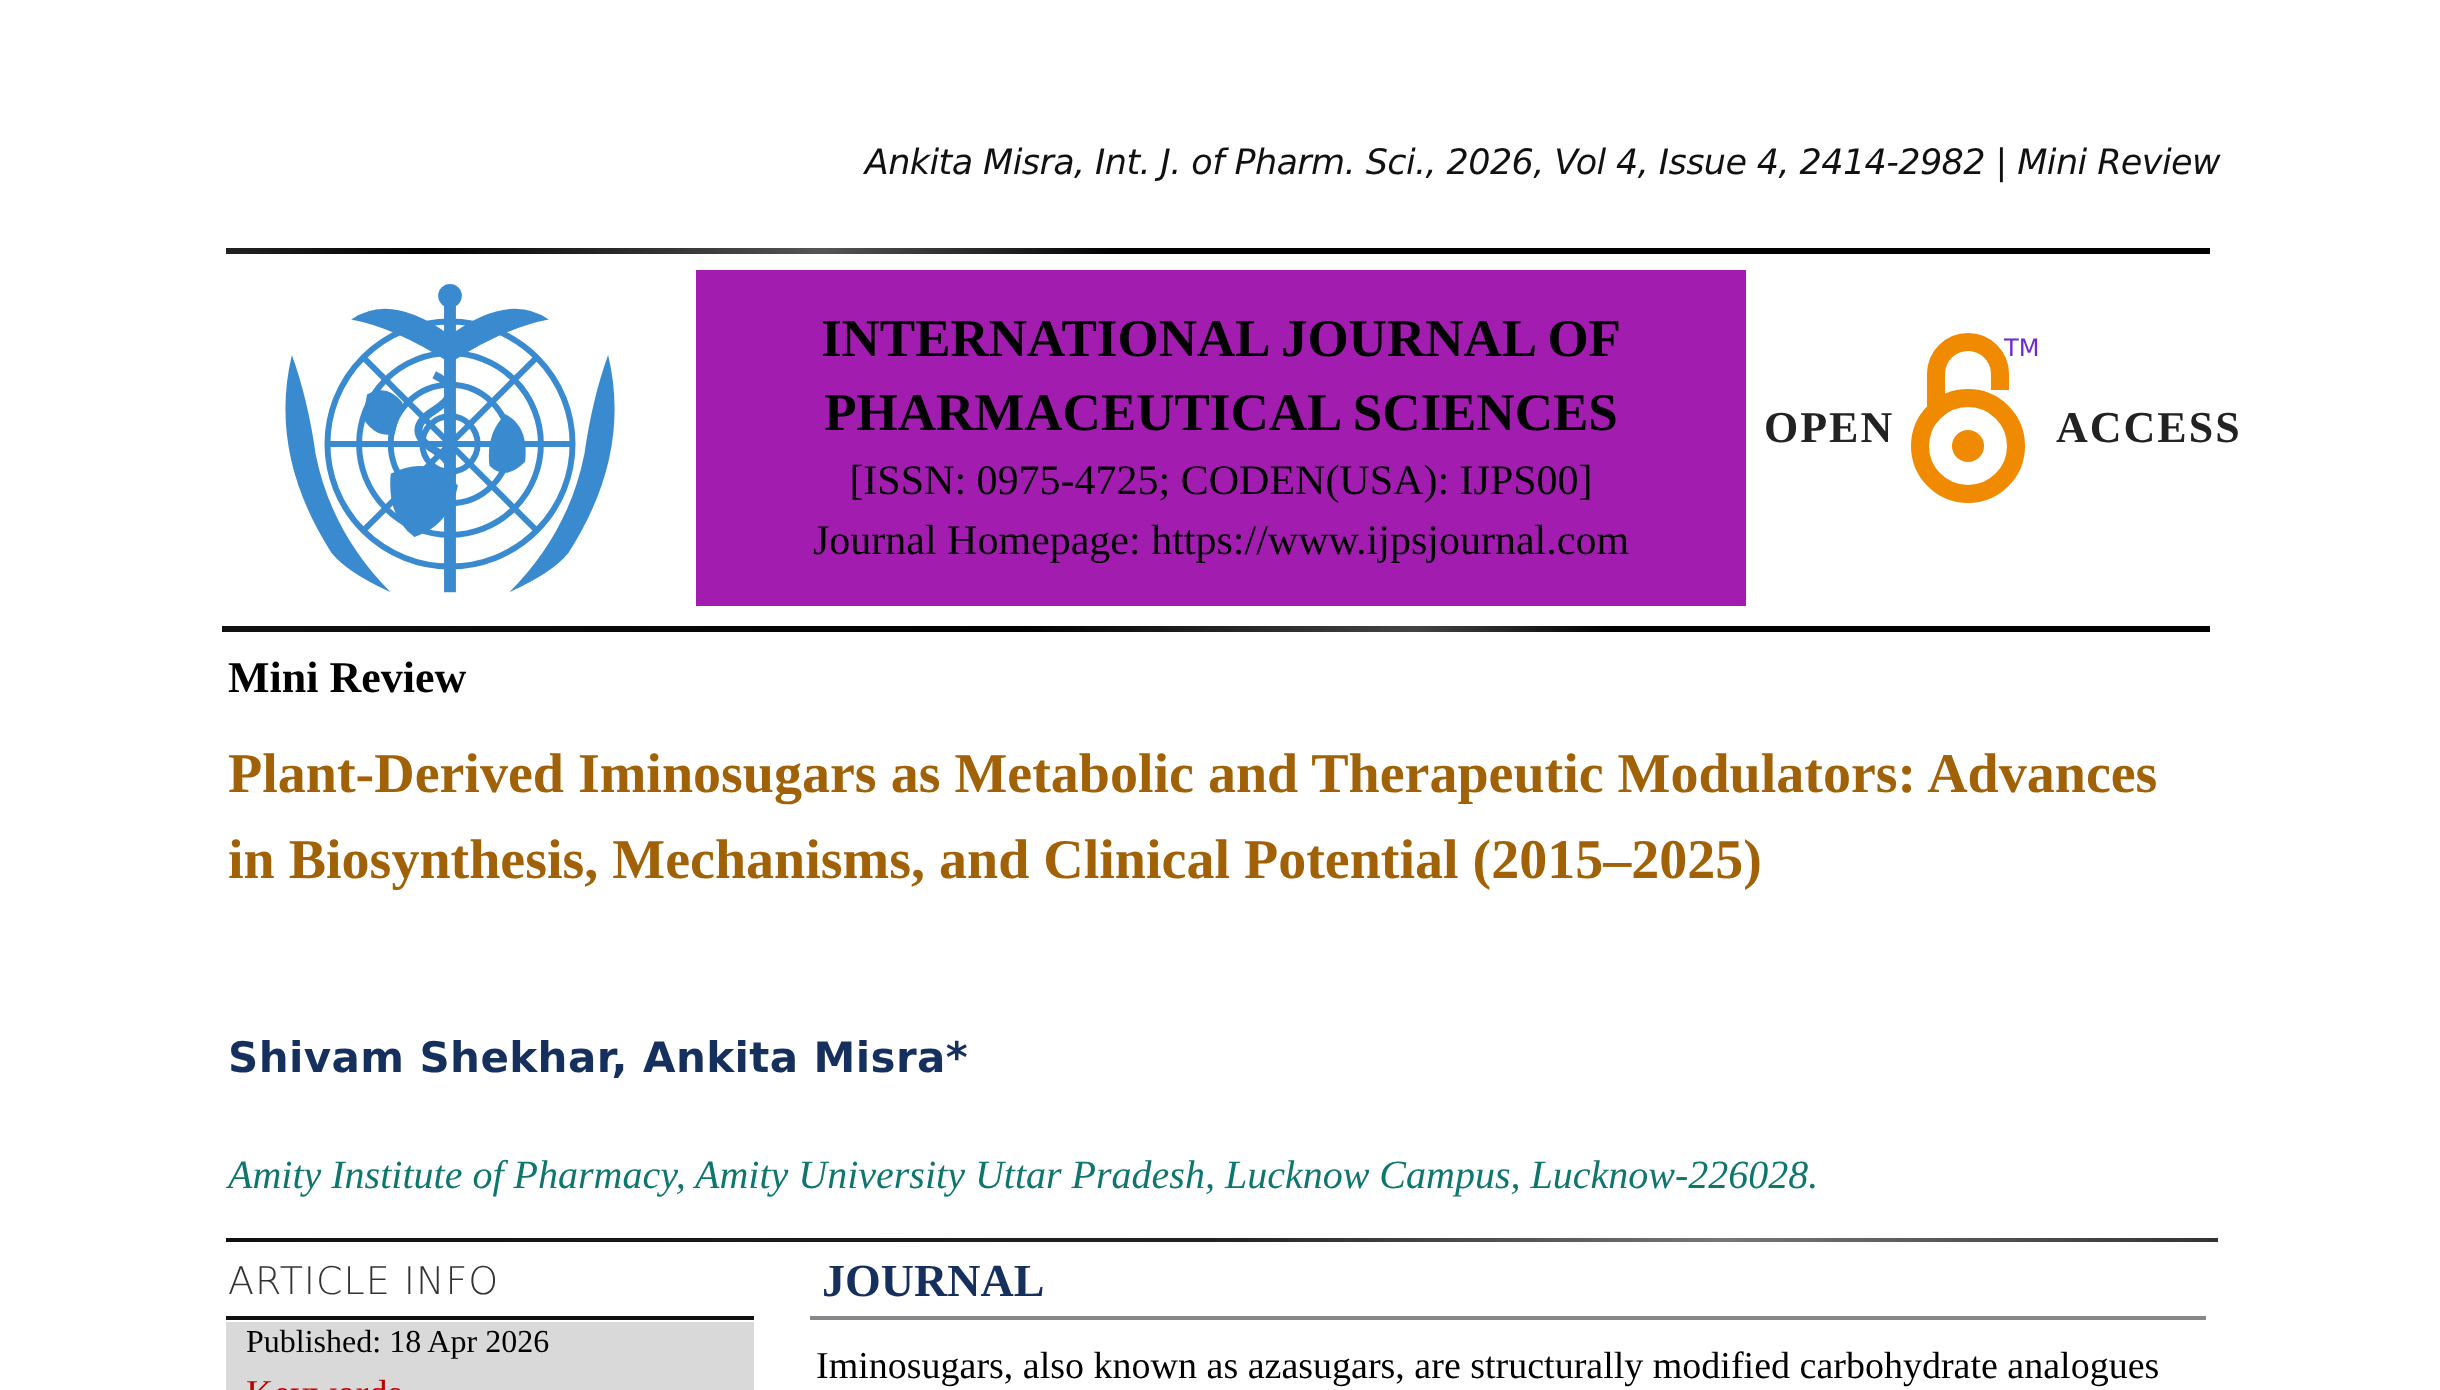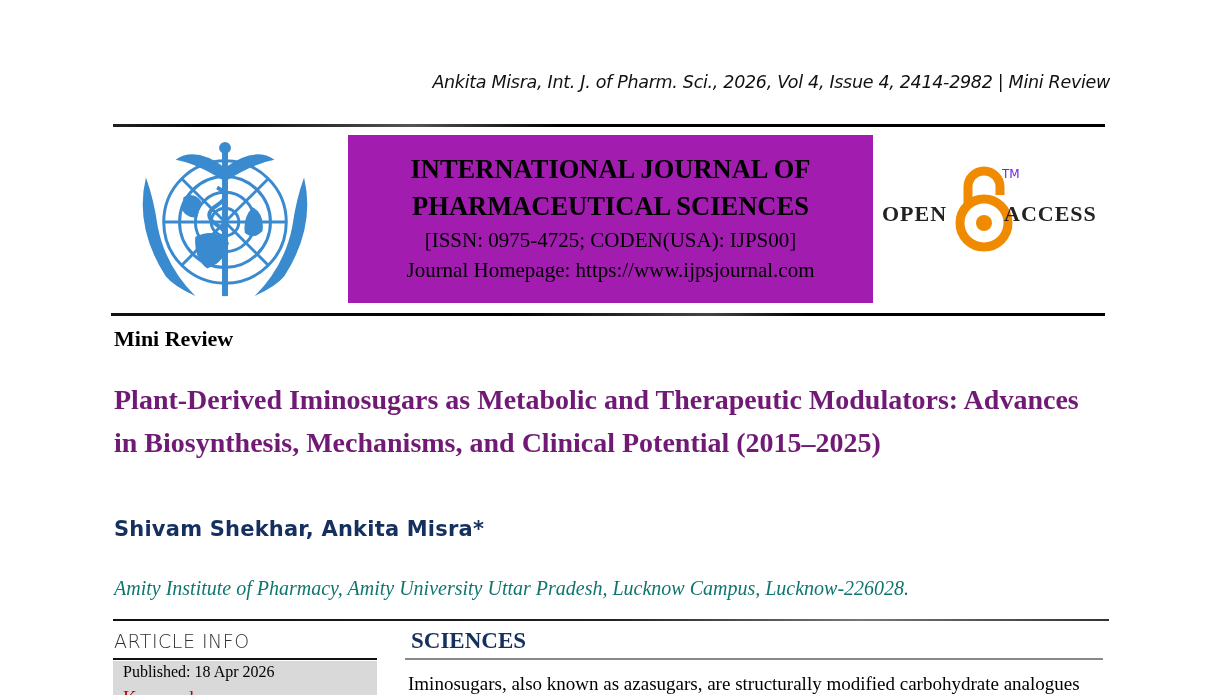--- a/index.html
+++ b/index.html
@@ -7,21 +7,21 @@
   .running-head { position:absolute; left:0; width:1110px; top:72px; text-align:right; font-family:"DejaVu Sans", sans-serif; font-style:italic; font-size:17.5px; letter-spacing:-0.3px; color:#111; }
   .rule-top { position:absolute; left:113px; top:124px; width:992px; height:3px; background:linear-gradient(90deg,#222 0%,#000 10%,#555 30%,#000 45%,#000 100%); }
   .rule-mid { position:absolute; left:111px; top:313px; width:994px; height:3px; background:linear-gradient(90deg,#111 0%,#000 40%,#444 60%,#000 70%,#000 100%); }
   .logo { position:absolute; left:126px; top:138px; width:198px; height:168px; }
   .journal-box { position:absolute; left:348px; top:135px; width:525px; height:168px; background:#a21caf; text-align:center; }
   .journal-title { font-weight:bold; font-size:26.5px; line-height:37px; margin-top:16px; }
   .journal-meta { font-size:21px; line-height:30px; }
   .oa { position:absolute; left:880px; top:165px; width:230px; height:90px; }
   .oa-text { position:absolute; top:36px; font-family:Liberation Serif, serif; font-weight:bold; font-size:22px; letter-spacing:1px; color:#222; }
   .article-type { position:absolute; left:114px; top:326px; font-weight:bold; font-size:22px; }
-  .article-title { position:absolute; left:114px; top:378px; width:990px; font-weight:bold; font-size:28px; line-height:43px; color:#701a75; }
+  .article-title { position:absolute; left:114px; top:366px; width:990px; font-weight:bold; font-size:28px; line-height:43px; color:#a16207; }
   .authors { position:absolute; left:114px; top:517px; font-family:"DejaVu Sans", sans-serif; font-weight:bold; font-size:21px; color:#16305e; letter-spacing:0.2px; }
   .affil { position:absolute; left:114px; top:577px; font-style:italic; font-size:20px; color:#0f766e; }
   .rule-low { position:absolute; left:113px; top:619px; width:996px; height:2px; background:linear-gradient(90deg,#111 0%,#222 50%,#777 75%,#333 100%); }
   .ai-label { position:absolute; left:114px; top:630px; font-family:"DejaVu Sans", sans-serif; font-size:19px; letter-spacing:0.5px; color:#333; font-weight:300; }
   .ai-rule { position:absolute; left:113px; top:658px; width:264px; height:1.5px; background:#111; }
   .ai-box { position:absolute; left:113px; top:661px; width:264px; height:40px; background:#d9d9d9; }
   .ai-published { position:absolute; left:10px; top:2px; font-size:16px; }
   .ai-keywords { position:absolute; left:10px; top:26px; font-size:19px; color:#c00000; }
   .abstract-h { position:absolute; left:411px; top:628px; font-weight:bold; font-size:23px; color:#16305e; }
   .abs-rule { position:absolute; left:405px; top:658px; width:698px; height:2px; background:#888; }
@@ -68,33 +68,33 @@
 </div>
 
 <div class="oa">
   <span class="oa-text" style="left:2px">OPEN</span>
   <svg style="position:absolute;left:74px;top:0;width:60px;height:88px" viewBox="0 0 60 88">
     <path d="M14 38 V22 a16 16 0 0 1 32 0 V30" fill="none" stroke="#f08a00" stroke-width="9"></path>
     <circle cx="30" cy="58" r="24" fill="none" stroke="#f08a00" stroke-width="9"></circle>
     <circle cx="30" cy="58" r="8" fill="#f08a00"></circle>
   </svg>
   <span style="position:absolute;left:122px;top:2px;font-family:'DejaVu Sans',sans-serif;font-size:12px;color:#6d28d9">TM</span>
-  <span class="oa-text" style="left:124px">ACCESS</span>
+  <span class="oa-text" style="left:148px">ACCESS</span>
 </div>
 
 <div class="rule-mid"></div>
 
 <div class="article-type">Mini Review</div>
 <div class="article-title">Plant-Derived Iminosugars as Metabolic and Therapeutic Modulators: Advances in Biosynthesis, Mechanisms, and Clinical Potential (2015–2025)</div>
 <div class="authors">Shivam Shekhar, Ankita Misra*</div>
 <div class="affil">Amity Institute of Pharmacy, Amity University Uttar Pradesh, Lucknow Campus, Lucknow-226028.</div>
 <div class="rule-low"></div>
 
 <div class="ai-label">ARTICLE INFO</div>
 <div class="ai-rule"></div>
 <div class="ai-box">
   <div class="ai-published">Published: 18 Apr 2026</div>
   <div class="ai-keywords">Keywords</div>
 </div>
 
-<div class="abstract-h">SCIENCES</div>
+<div class="abstract-h">JOURNAL</div>
 <div class="abs-rule"></div>
 <div class="abs-text">Iminosugars, also known as azasugars, are structurally modified carbohydrate analogues</div>
 
 </body></html>

